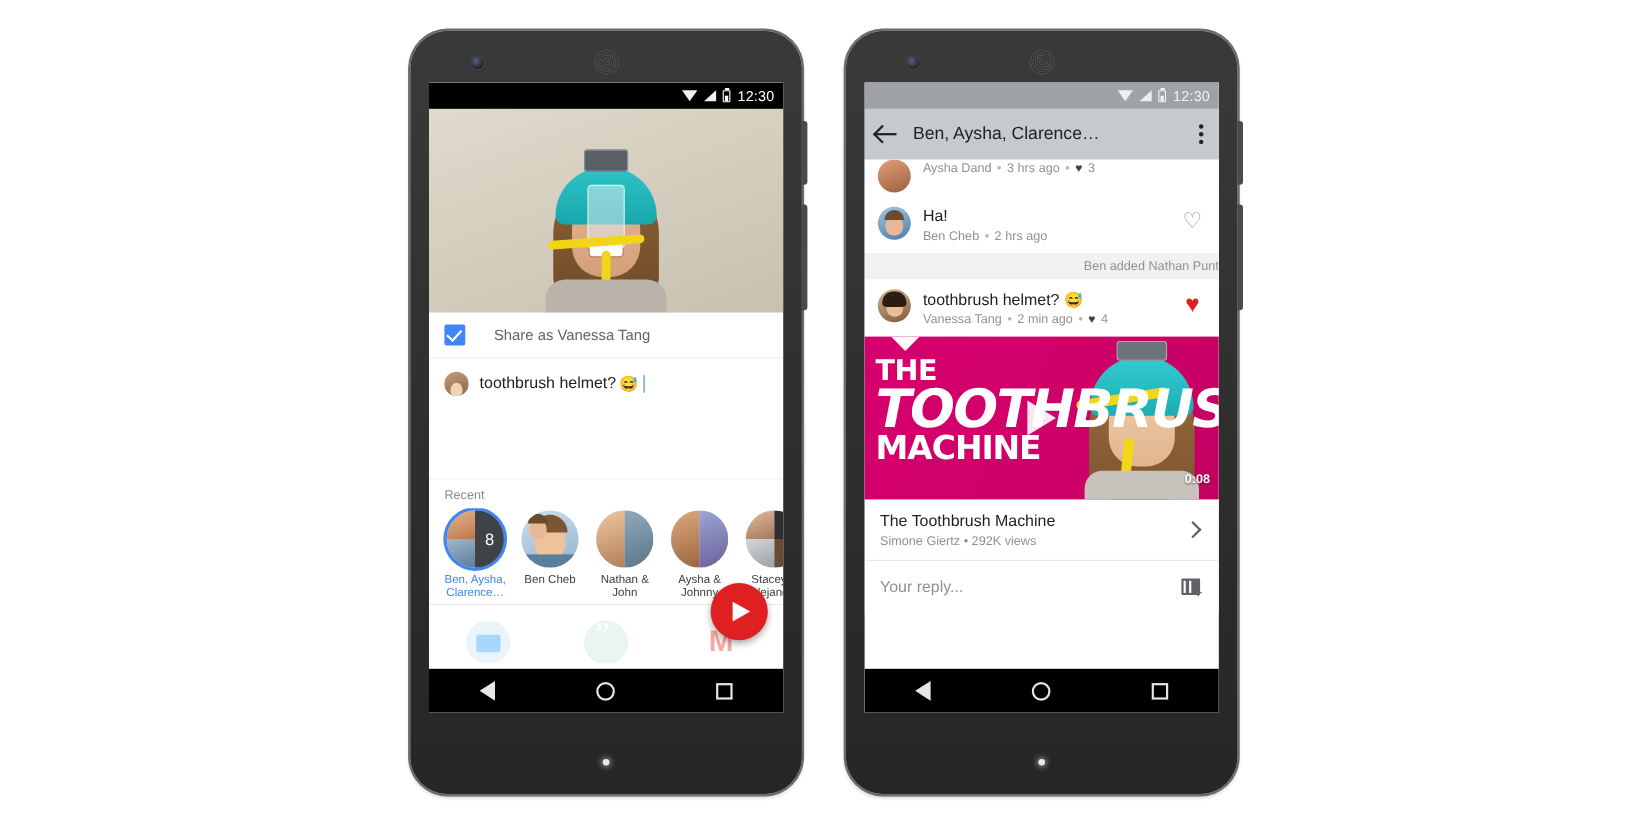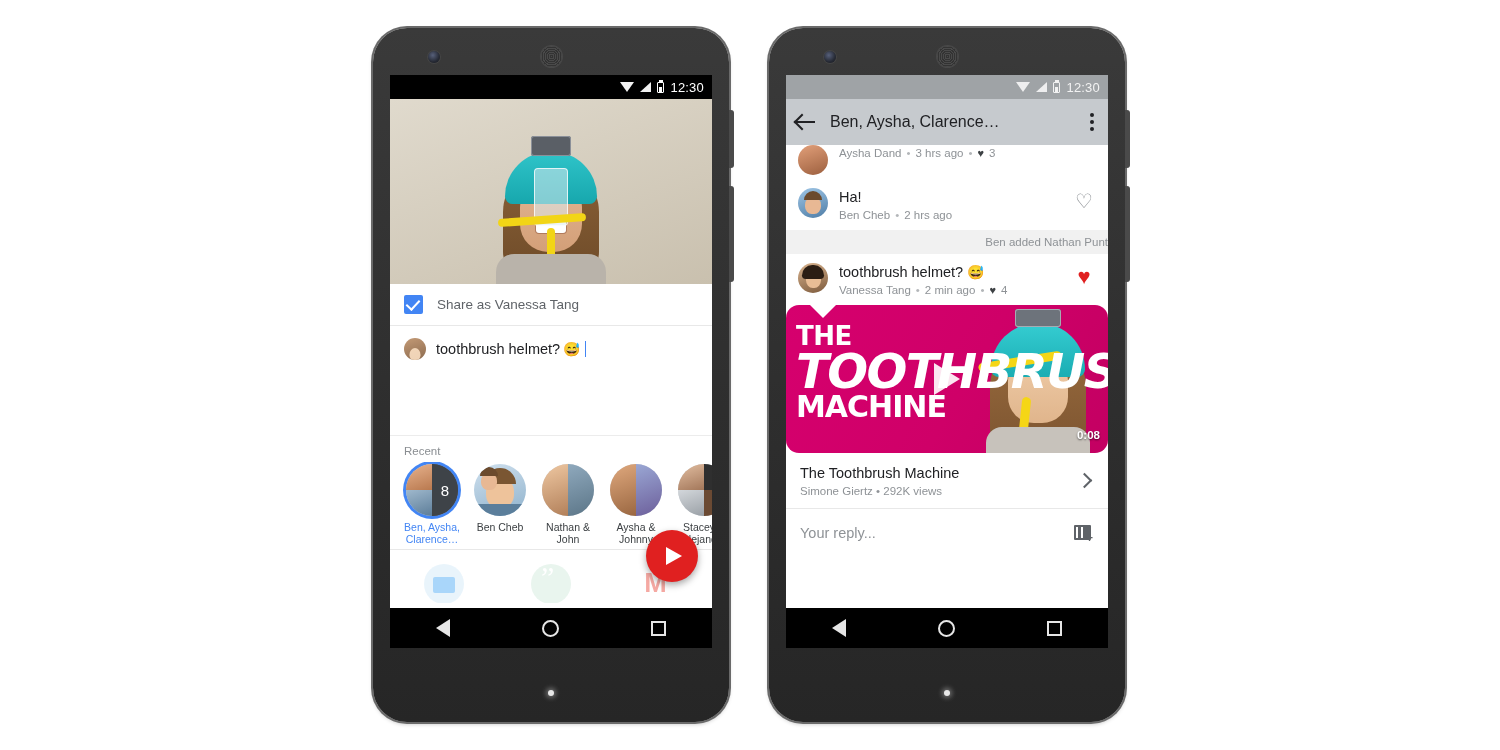--- a/index.html
+++ b/index.html
@@ -145,21 +145,21 @@
     position:absolute; left:50%; transform:translateX(-50%); top:96px;
     width: 30px; height: 13px; background:#fff; border-radius: 3px;
     box-shadow: 0 0 0 1px rgba(120,60,40,.4);
   }
   .ph-body {
     position:absolute; left:50%; transform:translateX(-50%); bottom:0;
     width: 110px; height: 30px; background:#b9b3aa; border-radius: 18px 18px 0 0;
   }
 
   .share-row {
-    display:flex; align-items:center; gap:14px;
+    display:flex; align-items:center; gap:26px;
     padding: 11px 14px; border-bottom: 1px solid #e8e8e8; background:#fff;
   }
   .checkbox {
     width: 19px; height: 19px; border-radius: 2px; background:#4285f4;
     position: relative; flex: none;
   }
   .checkbox:after {
     content:""; position:absolute; left:5px; top:2px; width:6px; height:11px;
     border:solid #fff; border-width: 0 2.2px 2.2px 0; transform: rotate(43deg);
   }
@@ -282,21 +282,20 @@
 
   .system-row {
     background:#f1f1f1; text-align:right; font-size:11.5px; color:#8e9296;
     padding: 6px 0;
   }
 
   .video-card { position: relative; }
   .video-thumb {
     height: 148px; position:relative; overflow:hidden;
     background: linear-gradient(120deg,#d6006e 0%,#cf0068 55%,#c30062 100%);
-    border-radius: 13px;
   }
   .notch {
     position:absolute; left: 24px; top:0; width:0;height:0;
     border-left: 13px solid transparent; border-right: 13px solid transparent;
     border-top: 13px solid #fff; z-index: 4;
   }
   .vt-title {
     position:absolute; left: 10px; top: 20px; width: 180px;
     color:#fff; font-family:"DejaVu Sans", sans-serif; font-weight:bold;
     line-height: 0.92; letter-spacing: -0.5px; z-index:2;

